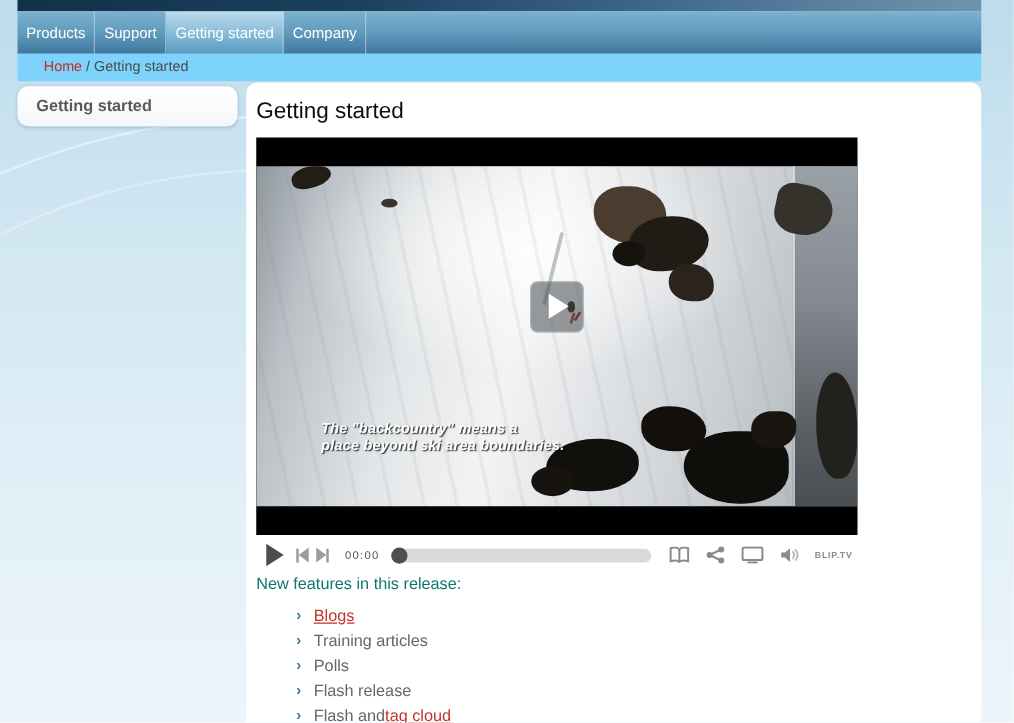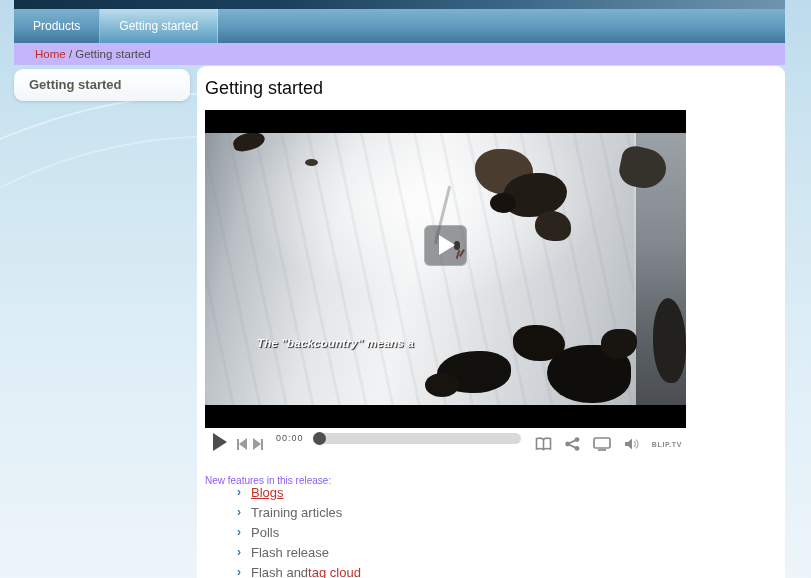--- a/index.html
+++ b/index.html
@@ -13,29 +13,29 @@
   .swoosh.s1{width:900px;height:700px;left:-260px;top:95px;transform:rotate(-9deg);}
   .swoosh.s2{width:700px;height:520px;left:-180px;top:140px;transform:rotate(-12deg);border-top-color:rgba(255,255,255,.3);}
 
   
   .top-strip{position:absolute;left:14px;top:0;width:771px;height:9px;
     background:linear-gradient(90deg,#123149 0%,#1b405e 35%,#3c6787 65%,#5e87a3 88%,#6e94ad 100%);}
 
   
   .nav{position:absolute;left:14px;top:9px;width:771px;height:34px;display:flex;
     background:linear-gradient(180deg,#7db1cf 0%,#5e98bb 55%,#41769d 100%);}
-  .tab{position:relative;padding:0 19px;line-height:34px;font-size:12px;color:#fff;
+  .tab{position:relative;padding:0 7px;line-height:34px;font-size:12px;color:#fff;
     border-right:1px solid rgba(205,230,243,.5);white-space:nowrap;cursor:pointer;}
   .tab.active{background:linear-gradient(180deg,#bcdcec 0%,#8fc0da 45%,#579abf 100%);}
   .tab.active::after{content:"";position:absolute;left:50%;top:100%;margin:1px 0 0 -5px;
     width:0;height:0;border-left:5px solid transparent;border-right:5px solid transparent;
     border-bottom:5px solid #e7f2f8;}
 
   
-  .crumb-bar{position:absolute;left:14px;top:43px;width:771px;height:22px;background:#c4b5fd;
+  .crumb-bar{position:absolute;left:14px;top:43px;width:771px;height:22px;background:#7dd3fc;
     font-size:11.5px;color:#4a4a4a;line-height:23px;padding-left:21px;box-sizing:border-box;}
   .crumb-bar a{color:#c52b21;text-decoration:none;cursor:pointer;}
 
   
   .side-box{position:absolute;left:14px;top:69px;width:176px;height:32px;
     background:linear-gradient(180deg,#ffffff 0%,#f3f7fa 100%);
     border-radius:9px;box-shadow:0 1px 3px rgba(80,120,150,.3);
     font-size:13px;font-weight:bold;color:#585b50;line-height:32px;padding-left:15px;
     box-sizing:border-box;cursor:pointer;}
 
@@ -77,55 +77,57 @@
 
   .subtitle{position:absolute;left:52px;top:203px;font-size:11.5px;font-weight:bold;font-style:italic;
     color:#fff;line-height:14px;text-shadow:1px 1px 1px rgba(0,0,0,.85);letter-spacing:.2px;}
 
   .play-overlay{position:absolute;left:219px;top:115px;width:43px;height:41px;border-radius:6px;
     background:rgba(70,74,78,.55);box-shadow:inset 0 0 0 1px rgba(255,255,255,.25);cursor:pointer;}
   .play-overlay .tri{position:absolute;left:15px;top:10px;width:0;height:0;
     border-top:10px solid transparent;border-bottom:10px solid transparent;border-left:16px solid #fff;}
 
   
-  .controls{position:absolute;left:8px;top:367px;width:481px;height:22px;display:flex;}
+  .controls{position:absolute;left:8px;top:367px;width:481px;height:22px;display:flex;align-items:center;}
   .ctl-play{width:0;height:0;border-top:9px solid transparent;border-bottom:9px solid transparent;
     border-left:14px solid #4d4d4d;margin-left:8px;cursor:pointer;}
   .skip{display:flex;align-items:center;cursor:pointer;margin-left:10px;}
   .skip .bar{width:2px;height:11px;background:#9c9c9c;}
   .skip .tl{width:0;height:0;border-top:6px solid transparent;border-bottom:6px solid transparent;}
   .skip.back .tl{border-right:8px solid #9c9c9c;}
   .skip.fwd .tl{border-left:8px solid #9c9c9c;}
   .time{font-size:9px;color:#555;margin-left:13px;letter-spacing:1px;}
   .ptrack{position:relative;width:208px;height:11px;background:#d9d9d9;border-radius:6px;margin-left:9px;cursor:pointer;}
   .knob{position:absolute;left:0px;top:-1px;width:13px;height:13px;border-radius:50%;background:#4f4f4f;cursor:pointer;}
   .ricons{display:flex;align-items:center;margin-left:auto;margin-right:4px;}
   .ricons .ic{margin-left:13px;cursor:pointer;display:flex;align-items:center;}
   .ricons svg{display:block;}
   .blip{font-size:7px;font-weight:bold;color:#8a8a8a;letter-spacing:.6px;margin-left:12px;}
 
   
-  .intro{position:absolute;left:8px;top:393px;font-size:10px;color:#8b5cf6;margin-top:16px;}
+  .intro{position:absolute;left:8px;top:393px;font-size:13px;color:#0f766e;}
   .features{position:absolute;left:40px;top:416px;list-style:none;margin:0;padding:0;}
   .features li{height:20px;font-size:13px;color:#666;display:flex;align-items:center;}
   .features .bullet{color:#3579a8;font-weight:bold;font-size:12px;margin-right:10px;}
   .features .lnk{color:#c5312b;cursor:pointer;text-decoration:underline;}
   .features .lnk.u{}
 </style>
 </head>
 <body>
 
 <div class="swoosh s1"></div>
 <div class="swoosh s2"></div>
 
 <div class="top-strip"></div>
 
 <nav class="nav">
   <div class="tab">Products</div>
+  <div class="tab">Support</div>
   <div class="tab active">Getting started</div>
+  <div class="tab">Company</div>
 </nav>
 
 <div class="crumb-bar">
   <a>Home</a><span> / </span><span>Getting started</span>
 </div>
 
 <div class="side-box">Getting started</div>
 
 <div class="panel">
   <h1 class="page-title" style="margin:0;font-weight:normal;">Getting started</h1>
@@ -146,20 +148,21 @@
       <div class="rock d1"></div>
       <div class="rock d2"></div>
       <div class="rock d3"></div>
       <div class="rock e1"></div>
       <div class="track-line"></div>
       <div class="skier"></div>
       <div class="ski"></div>
       <div class="ski2"></div>
       <div class="subtitle">
         <div>The "backcountry" means a</div>
+        <div>place beyond ski area boundaries.</div>
       </div>
     </div>
     <div class="play-overlay">
       <div class="tri"></div>
     </div>
   </div>
 
   <div class="controls">
     <div class="ctl-play"></div>
     <div class="skip back">

